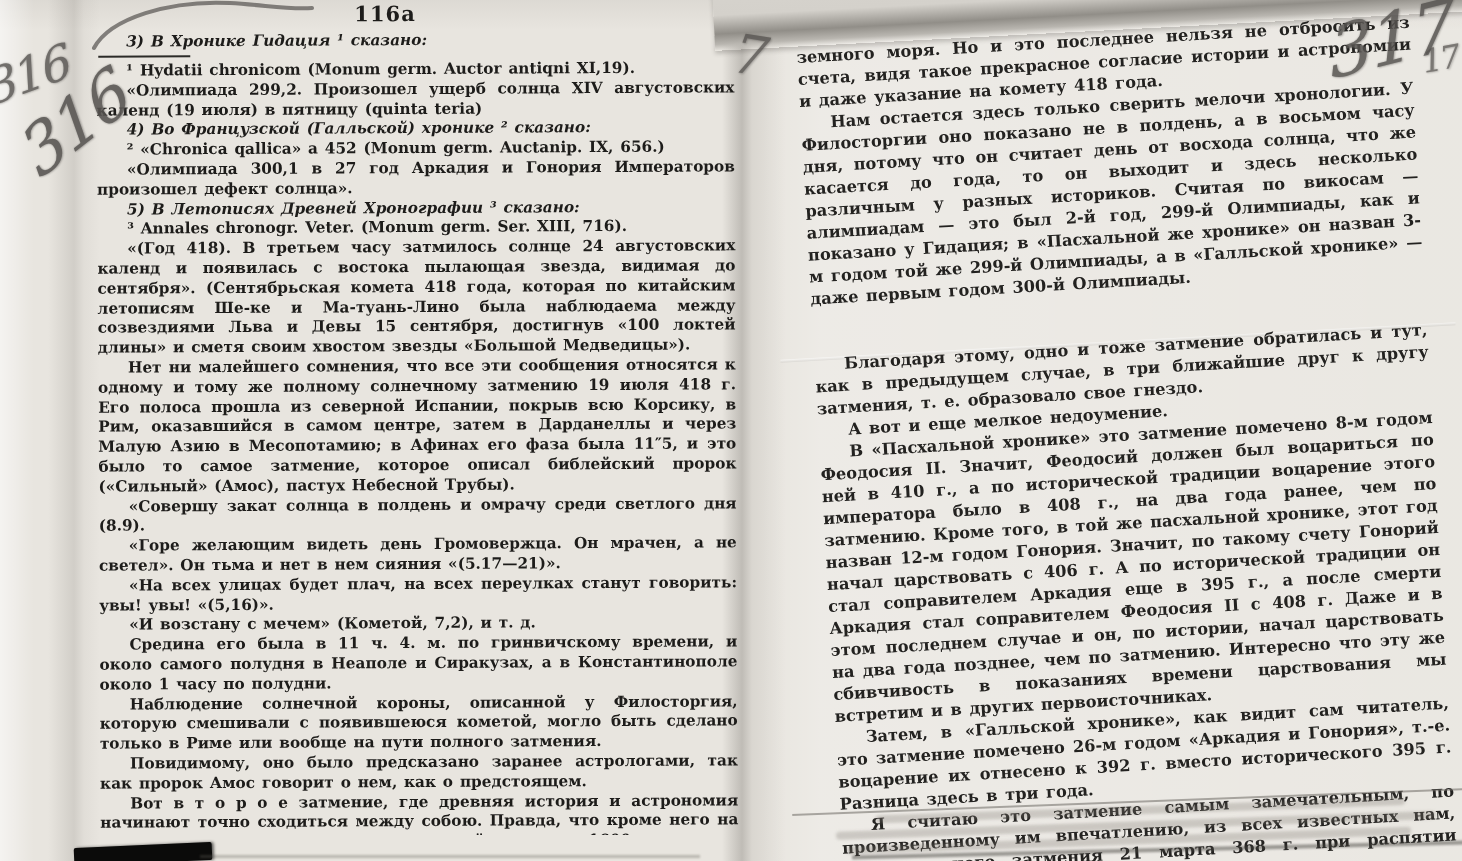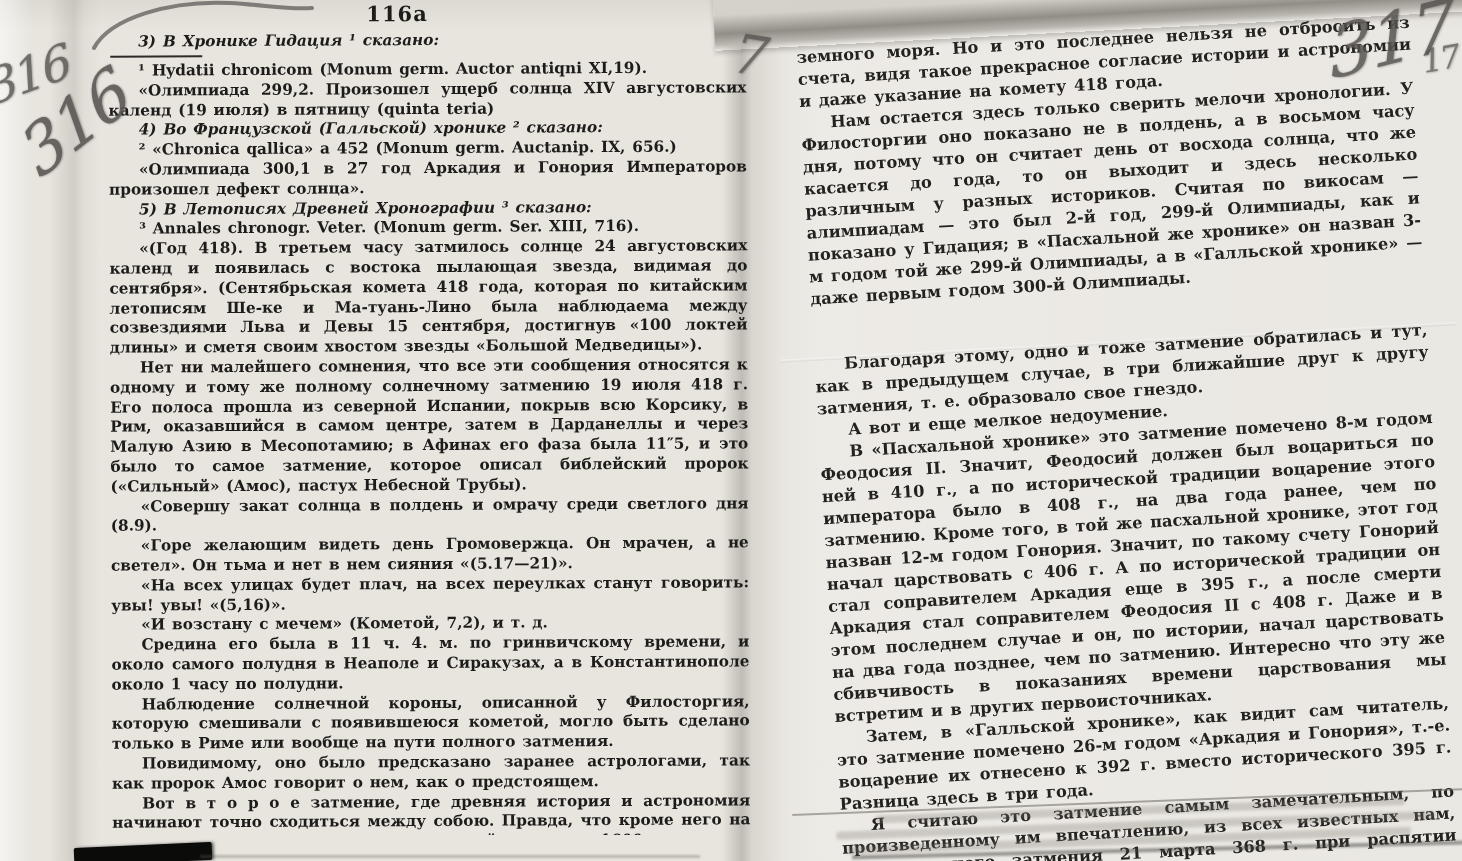--- a/index.html
+++ b/index.html
@@ -24,21 +24,21 @@
     background:linear-gradient(to bottom,#d9d6d0 0%,#d4d1cb 66%,#918e88 84%,#b9b6b0 94%,rgba(185,182,176,0) 100%);
     box-shadow:0 3px 4px rgba(60,57,52,.25);
   }
   .crease-right{
     position:absolute;left:780px;top:341px;width:676px;height:3px;
     transform:rotate(-3.2deg);
     background:linear-gradient(to bottom,rgba(255,255,255,.55),rgba(0,0,0,.07));
   }
   
   .page-clip{position:absolute;overflow:hidden;}
-  .left-page-clip{left:96px;top:0;width:662px;height:835px;}
+  .left-page-clip{left:84px;top:0;width:662px;height:835px;}
   .right-page-clip{left:752px;top:0;width:710px;height:861px;}
   .left-page-inner{
     margin:4px 8px 0 12px;width:638px;
     transform:rotate(-0.3deg);transform-origin:50% 0;
     color:#1d1c1a;font-weight:700;font-size:15.3px;line-height:19.8px;
     text-align:justify;word-spacing:1.5px;
   }
   .right-page-inner{
     margin:47px 0 0 44px;width:614px;
     transform:rotate(-3.3deg);transform-origin:0 0;

